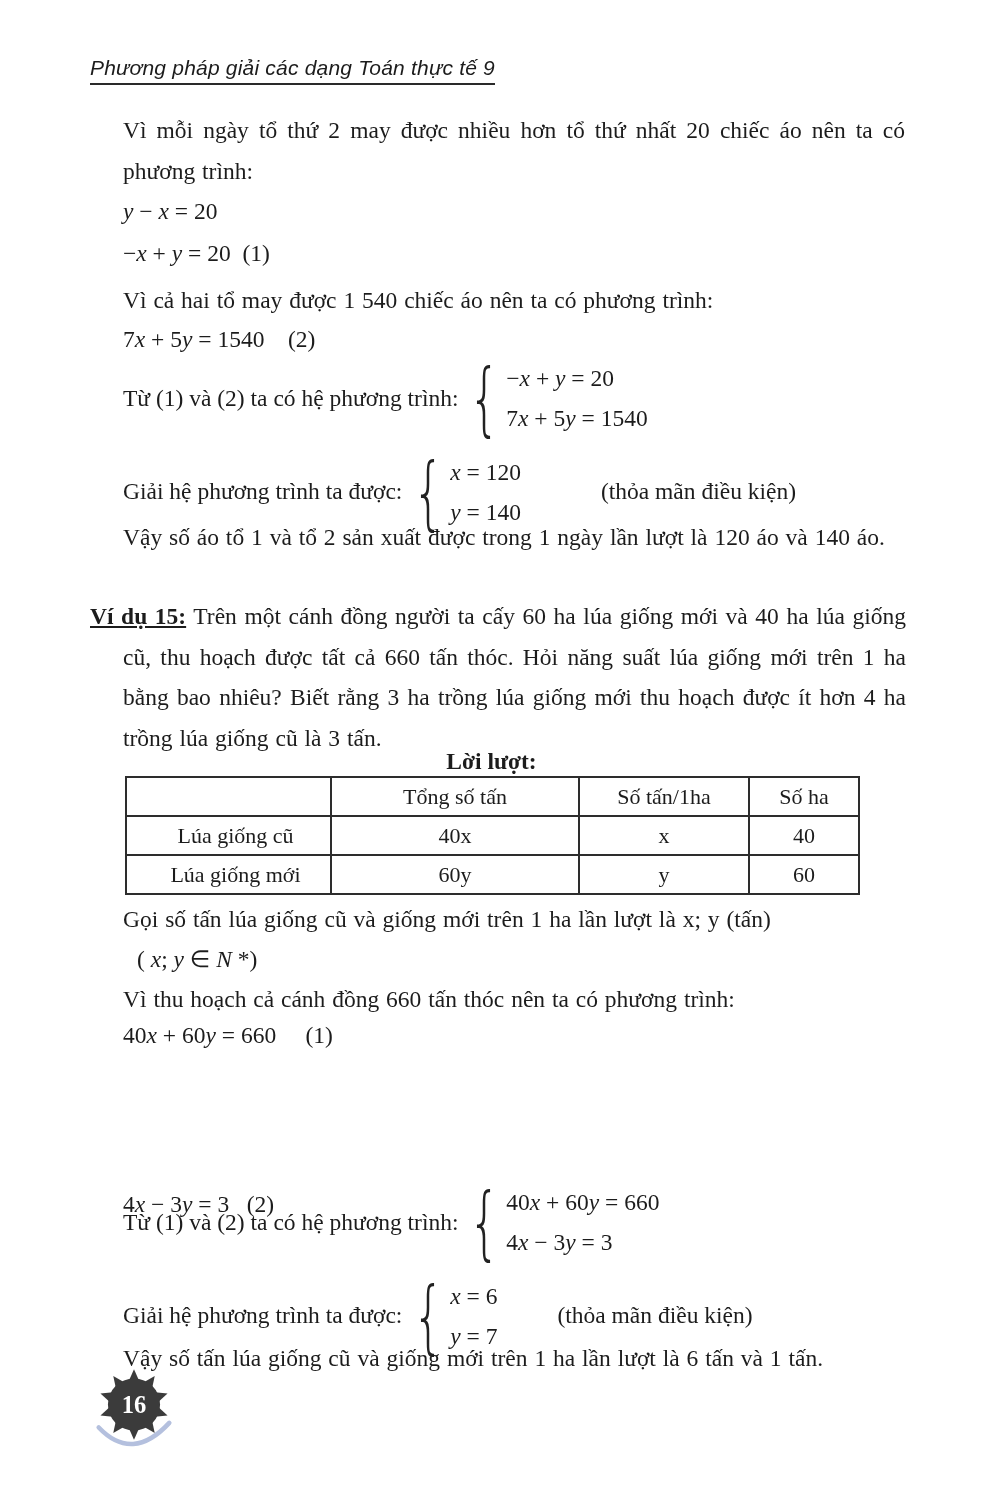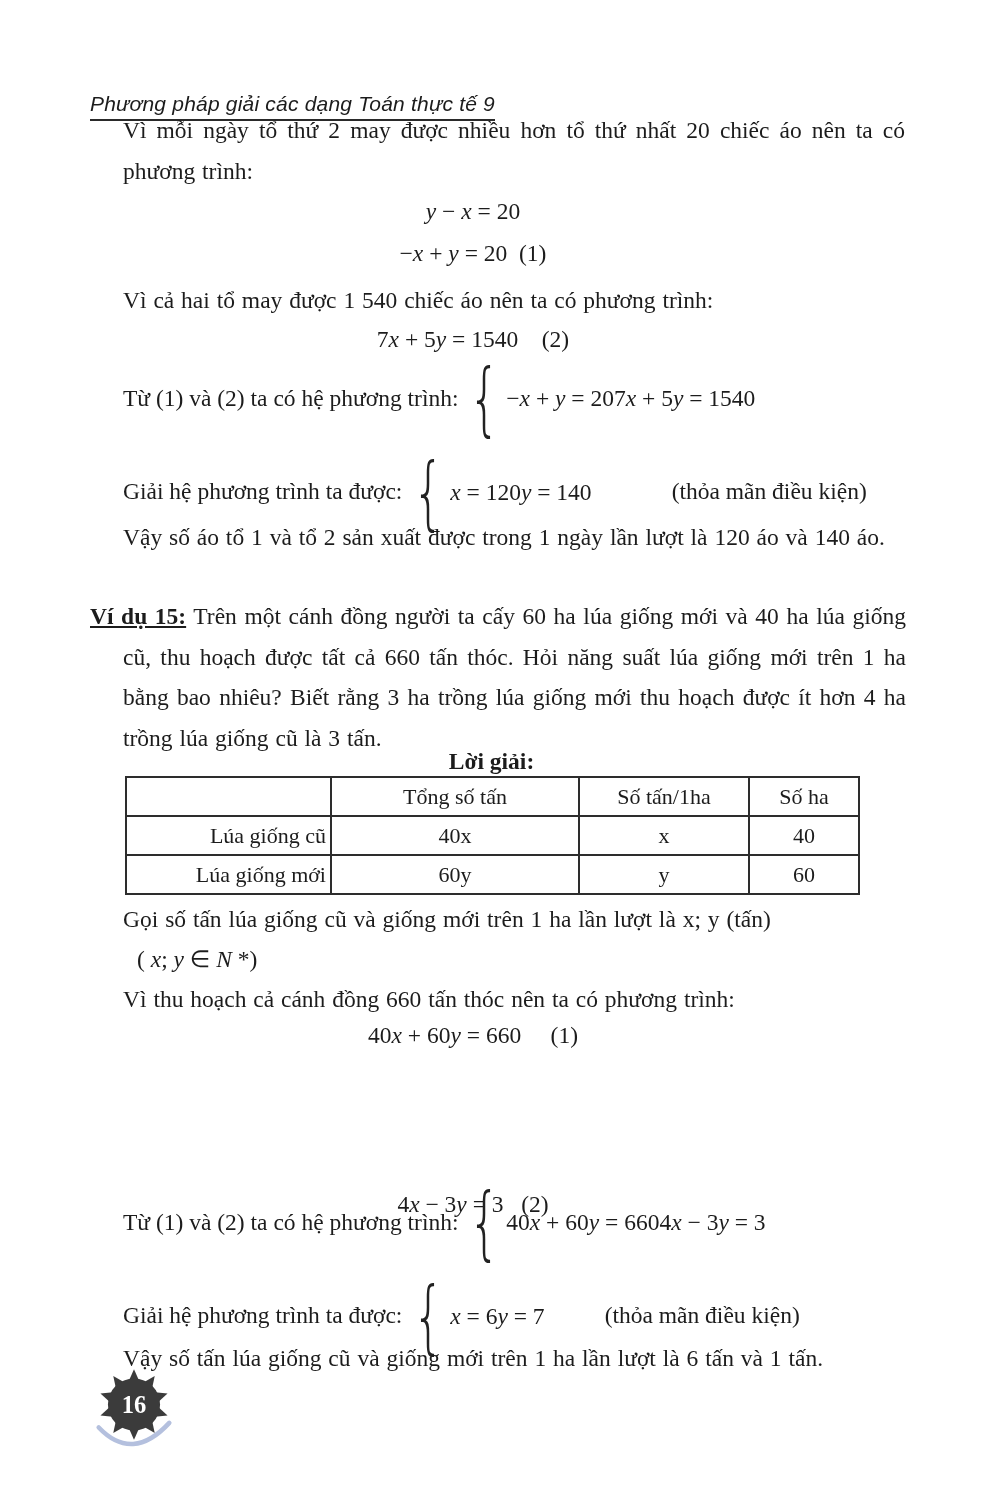--- a/index.html
+++ b/index.html
@@ -6,58 +6,58 @@
   html,body { background:#e8e8e8; }
   .page {
     position:relative; width:1000px; height:1500px; background:#ffffff;
     font-family:"Liberation Serif", serif; color:#1c1c1c; overflow:hidden;
     margin:0 auto;
   }
   .abs { position:absolute; }
   .hdr {
     left:90px; top:56px; font-family:"Liberation Sans", sans-serif;
     font-style:italic; font-size:21px; font-weight:500;
-    border-bottom:2px solid #2a2a2a; padding-bottom:3px; letter-spacing:0.2px;margin-top:36px;
+    border-bottom:2px solid #2a2a2a; padding-bottom:3px; letter-spacing:0.2px;
   }
   .para {
     left:123px; width:782px; font-size:23.5px; line-height:41px;
     text-align:justify; word-spacing:1px;
   }
   .eqline {
-    left:123px; width:700px; text-align:center; font-size:23.5px; line-height:42px;
+    left:123px; width:700px; text-align:left; font-size:23.5px; line-height:42px;
   }
   .eqline i, .sys i, .mathline i { font-style:italic; }
   .sys {
     left:123px; display:flex; align-items:center; font-size:23.5px; white-space:nowrap;
   }
   .sys .lbl { margin-right:10px; }
   .brace {
     font-family:"DejaVu Sans", sans-serif; font-size:50px; font-weight:200;
     line-height:1; transform:scaleY(1.62); transform-origin:center; color:#222;
     margin-right:6px;
   }
-  .stack { display:flex; justify-content:center; }
+  .stack { display:flex; flex-direction:column; justify-content:center; }
   .stack .srow { line-height:40px; text-align:left; }
   .note { margin-left:80px; }
   .note2 { margin-left:60px; }
   .example {
     left:90px; width:816px; padding-left:33px; text-indent:-33px;
     font-size:23.5px; line-height:40.5px; text-align:justify; word-spacing:1px;
   }
   .ex-label { font-weight:bold; text-decoration:underline; }
   .centerhead { left:123px; width:737px; text-align:center; font-weight:bold; font-size:23.5px; }
   table.sol {
     border-collapse:collapse; table-layout:fixed; width:733px;
     font-size:22px;
   }
   table.sol td {
     border:2px solid #2d2d2d; height:39px; text-align:center; vertical-align:middle;
     padding:1px 4px;
   }
-  table.sol td.rowlabel { text-align:right; padding-left:18px; }
+  table.sol td.rowlabel { text-align:center; padding-left:18px; }
   .mathline { left:123px; font-size:23.5px; line-height:40px;margin-left:14px; }
   .gearwrap { left:88px; top:1366px; width:92px; height:100px; }
   .gear-num {
     font-family:"Liberation Serif", serif; font-weight:bold;
   }
 </style>
 </head>
 <body>
 
 <div class="page">
@@ -94,21 +94,21 @@
     <span class="note">(thỏa mãn điều kiện)</span>
   </div>
 
   <div class="abs para" style="top:517px;">Vậy số áo tổ 1 và tổ 2 sản xuất được trong 1 ngày lần lượt là 120 áo và 140 áo.</div>
 
   <p class="abs example" style="top:596px;">
     <span class="ex-label">Ví dụ 15:</span>
     <span>Trên một cánh đồng người ta cấy 60 ha lúa giống mới và 40 ha lúa giống cũ, thu hoạch được tất cả 660 tấn thóc. Hỏi năng suất lúa giống mới trên 1 ha bằng bao nhiêu? Biết rằng 3 ha trồng lúa giống mới thu hoạch được ít hơn 4 ha trồng lúa giống cũ là 3 tấn.</span>
   </p>
 
-  <div class="abs centerhead" style="top:748px;">Lời giải:</div>
+  <div class="abs centerhead" style="top:748px;">Lời lượt:</div>
 
   <table class="sol abs" style="left:125px; top:776px;">
     <colgroup>
         <col style="width:205px">
         <col style="width:248px">
         <col style="width:170px">
         <col style="width:110px">
       </colgroup>
     <tbody>
       <tr>

